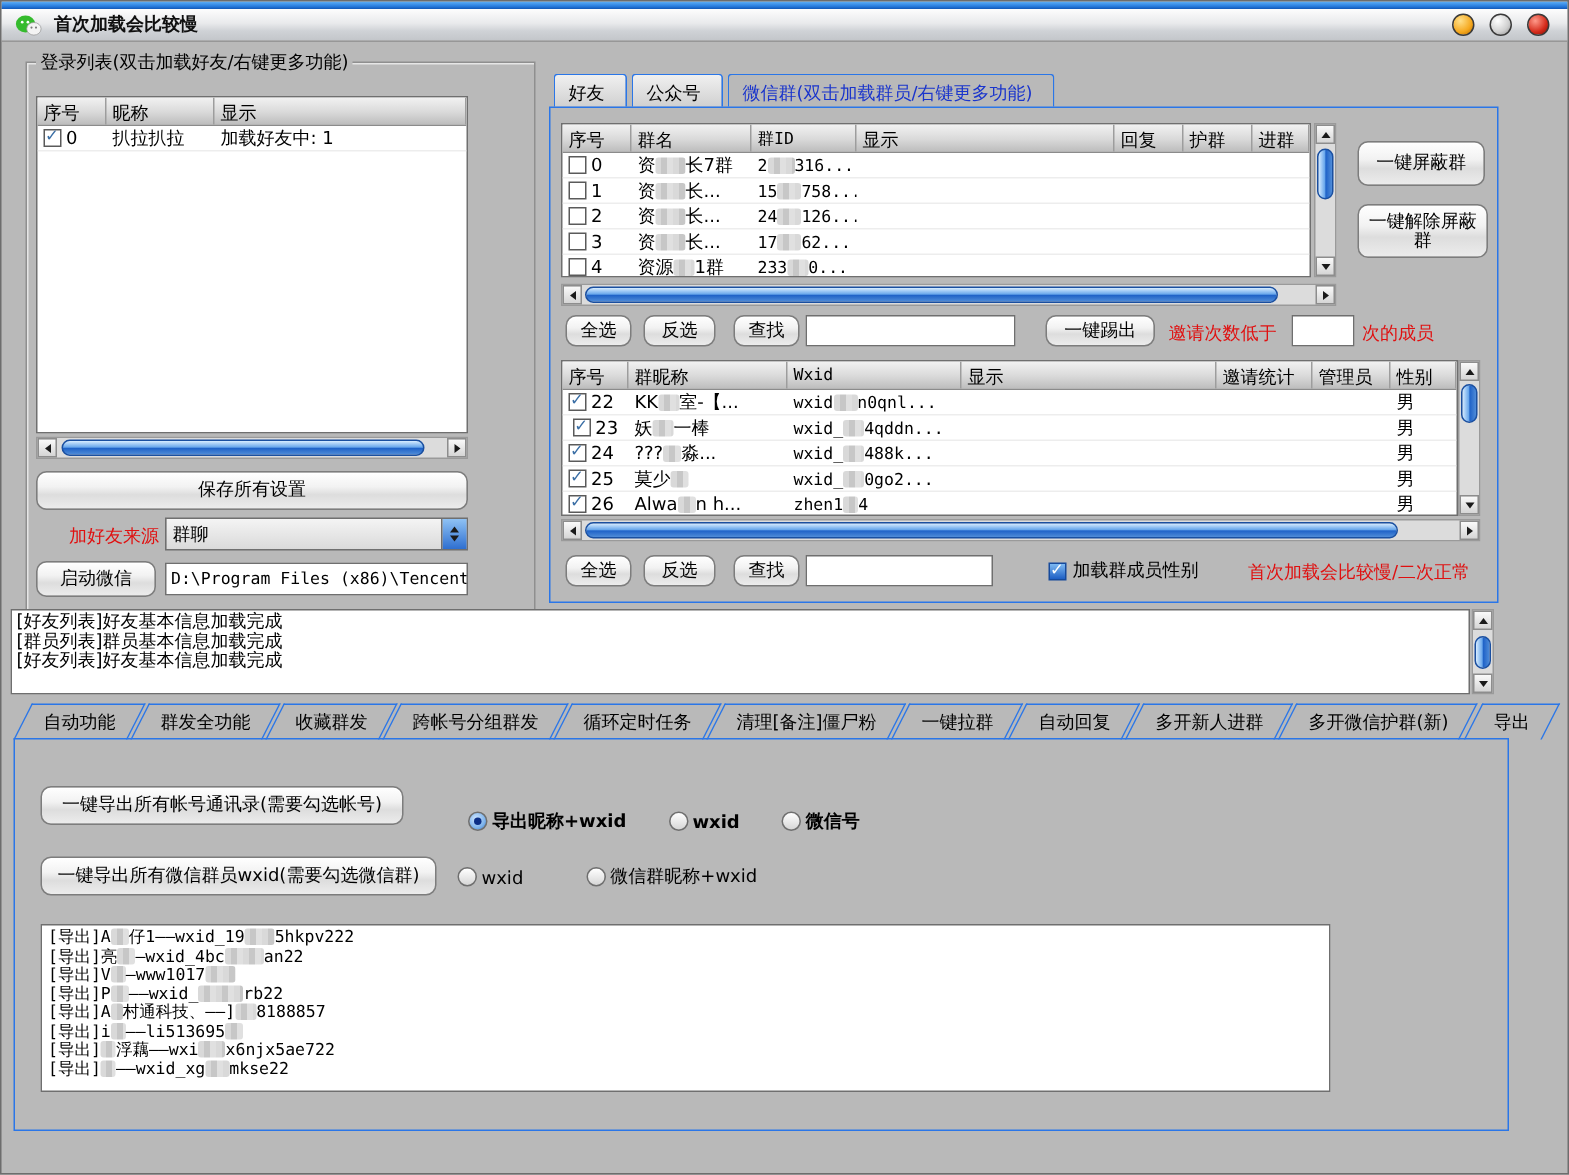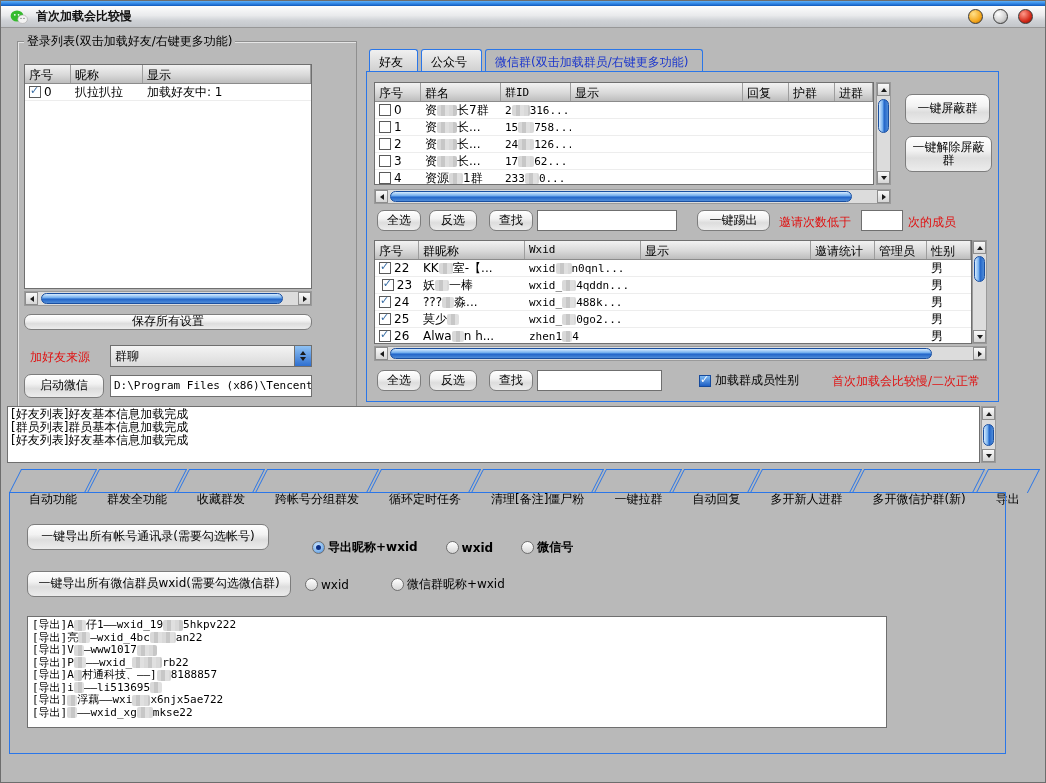--- a/index.html
+++ b/index.html
@@ -79,21 +79,21 @@
   .ttab.sel::after { content:""; position:absolute; left:0; right:0; bottom:-2px; height:2px; background:#b9b9b9; }
 
   .rpanel { position:absolute; left:365px; top:70px; width:633px; height:331px; border:1px solid #2a76e8; background:#b9b9b9; }
 
   
   .logbox { position:absolute; left:6px; top:405px; width:973px; height:57px; background:#fff; border:1px solid #6f6f6f;
     padding:1px 3px; line-height:13px; overflow:hidden; }
 
   
   .tabs-bottom { position:absolute; left:14px; top:468px; display:flex; height:24px; }
-  .btab { position:relative; padding:22px 14px 0 14px; white-space:nowrap; margin-right:2px; }
+  .btab { position:relative; padding:4px 14px 0 14px; white-space:nowrap; margin-right:2px; }
   .btab::before { content:""; position:absolute; inset:0; border:1px solid #2a76e8; border-bottom:none;
     transform:skewX(-27deg); background:transparent; }
   .btab span { position:relative; }
   .btab.sel span { color:#000000; }
 
   .xpanel { position:absolute; left:8px; top:491px; width:997px; height:262px; border:1px solid #2a76e8; }
 
   .radio-row { position:absolute; display:flex; align-items:center; gap:4px; }
   .exp-out { position:absolute; left:17px; top:123px; width:860px; height:112px; background:#fff; border:1px solid #6f6f6f;
     padding:2px 4px; font-family:"DejaVu Sans Mono","Liberation Mono",monospace; font-size:11px; line-height:12.5px; overflow:hidden; }
@@ -147,23 +147,23 @@
     <div class="sb-h" style="left:6px; top:249px; width:288px;">
       <div class="sb-btn">
           <div class="tri-l"></div>
         </div>
       <div class="thumb-h" style="left:16px; width:242px;"></div>
       <div class="sb-btn" style="position:absolute; right:0;">
           <div class="tri-r"></div>
         </div>
     </div>
 
-    <div class="btn" style="position:absolute; left:6px; top:272px; width:288px; height:16px;">保存所有设置</div>
-
-    <span class="redtxt" style="position:absolute; left:12px; top:307px;">加好友来源</span>
+    <div class="btn" style="position:absolute; left:6px; top:272px; width:288px; height:26px;">保存所有设置</div>
+
+    <span class="redtxt" style="position:absolute; left:28px; top:307px;">加好友来源</span>
     <div class="combo" style="left:92px; top:303px; width:202px; height:22px;">
       <span class="val">群聊</span>
       <span class="spin">
           <span class="tri-u"></span>
           <span class="tri-d"></span>
         </span>
     </div>
 
     <div class="btn" style="position:absolute; left:6px; top:332px; width:80px; height:24px;">启动微信</div>
     <div class="field mono" style="position:absolute; left:92px; top:333px; width:202px; height:22px; padding:3px 3px; overflow:hidden; white-space:nowrap;">D:\Program Files (x86)\Tencent\We</div>

